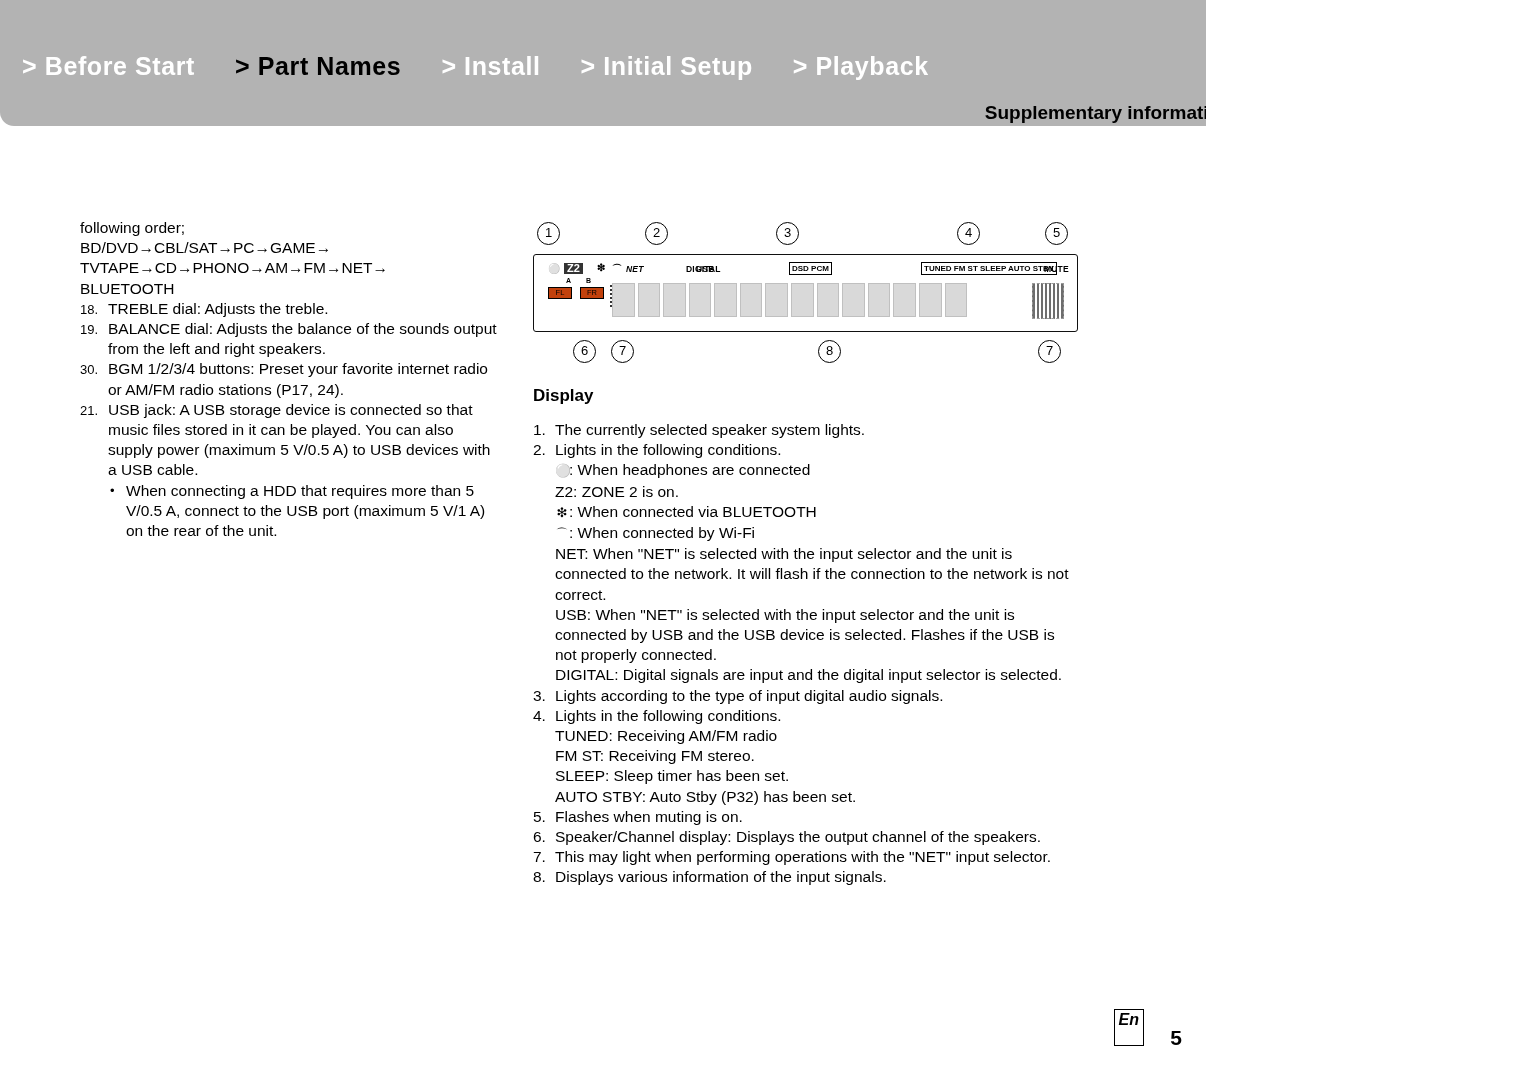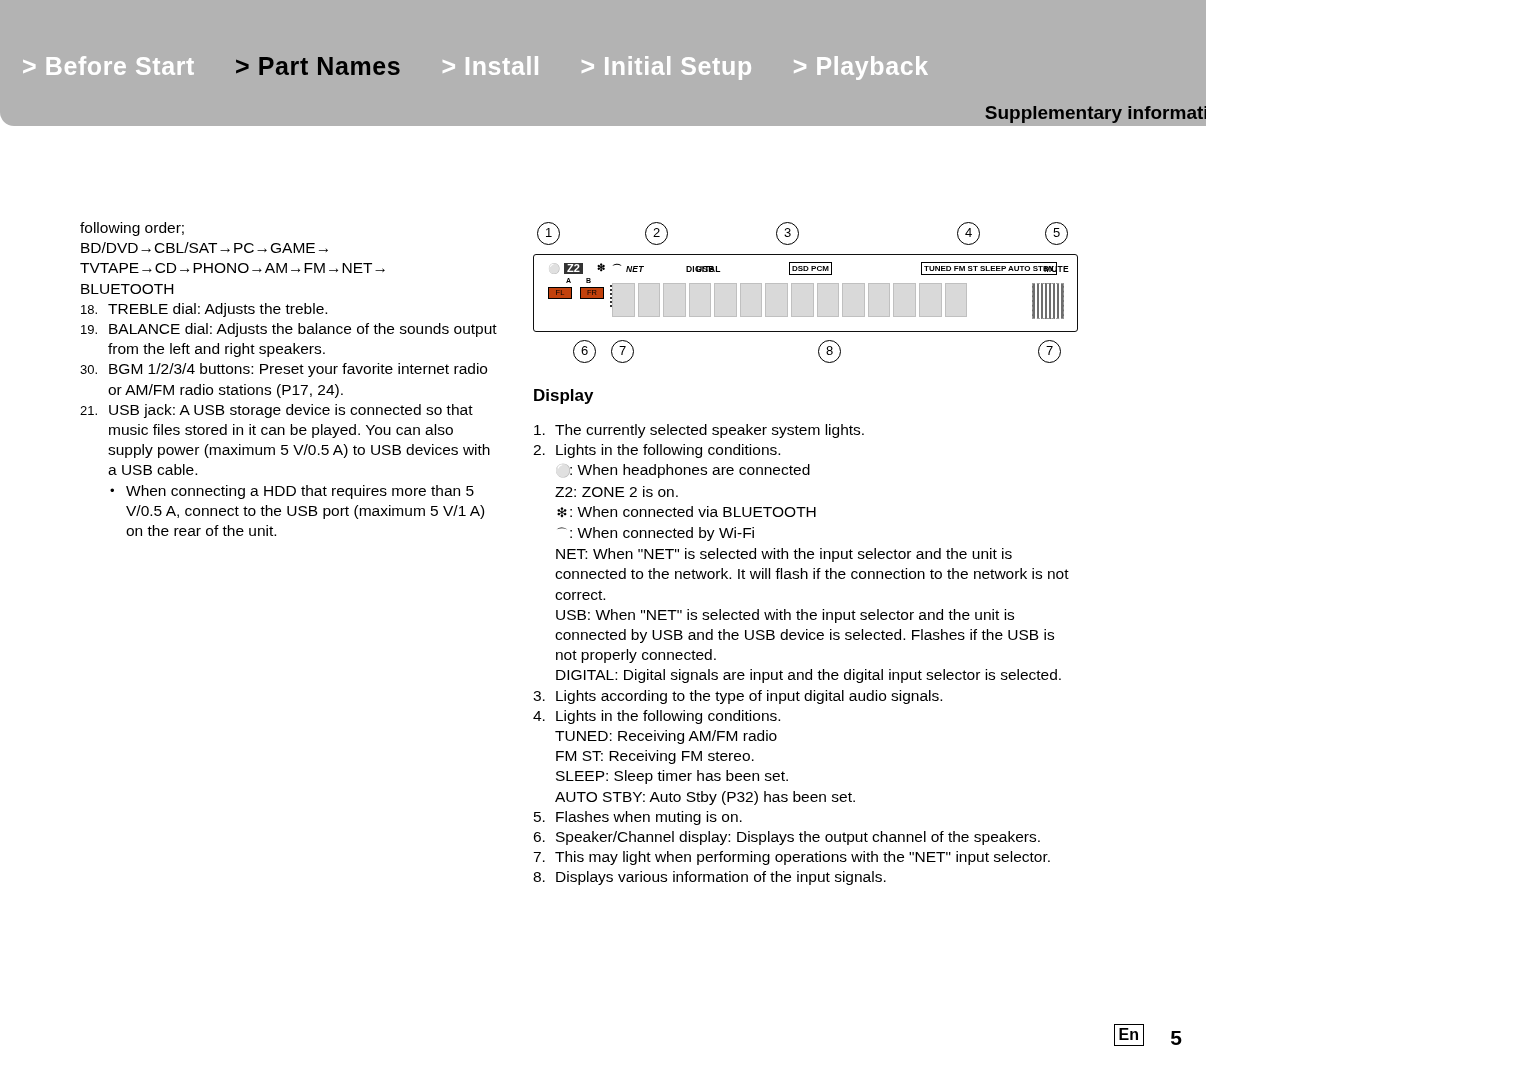--- a/index.html
+++ b/index.html
@@ -245,21 +245,22 @@
   }
 
   
   .footer-en {
     position: absolute;
     right: 62px;
     bottom: 28px;
     border: 1.6px solid #000;
     font-size: 16px;
     font-weight: bold;
-    padding: 0px 4px 1px 4px;
+    font-style: italic;
+    padding: 0px 4px 16px 4px;
     line-height: 19px;
   }
   .footer-page {
     position: absolute;
     right: 24px;
     bottom: 24px;
     font-size: 21px;
     font-weight: bold;
   }
 </style>

